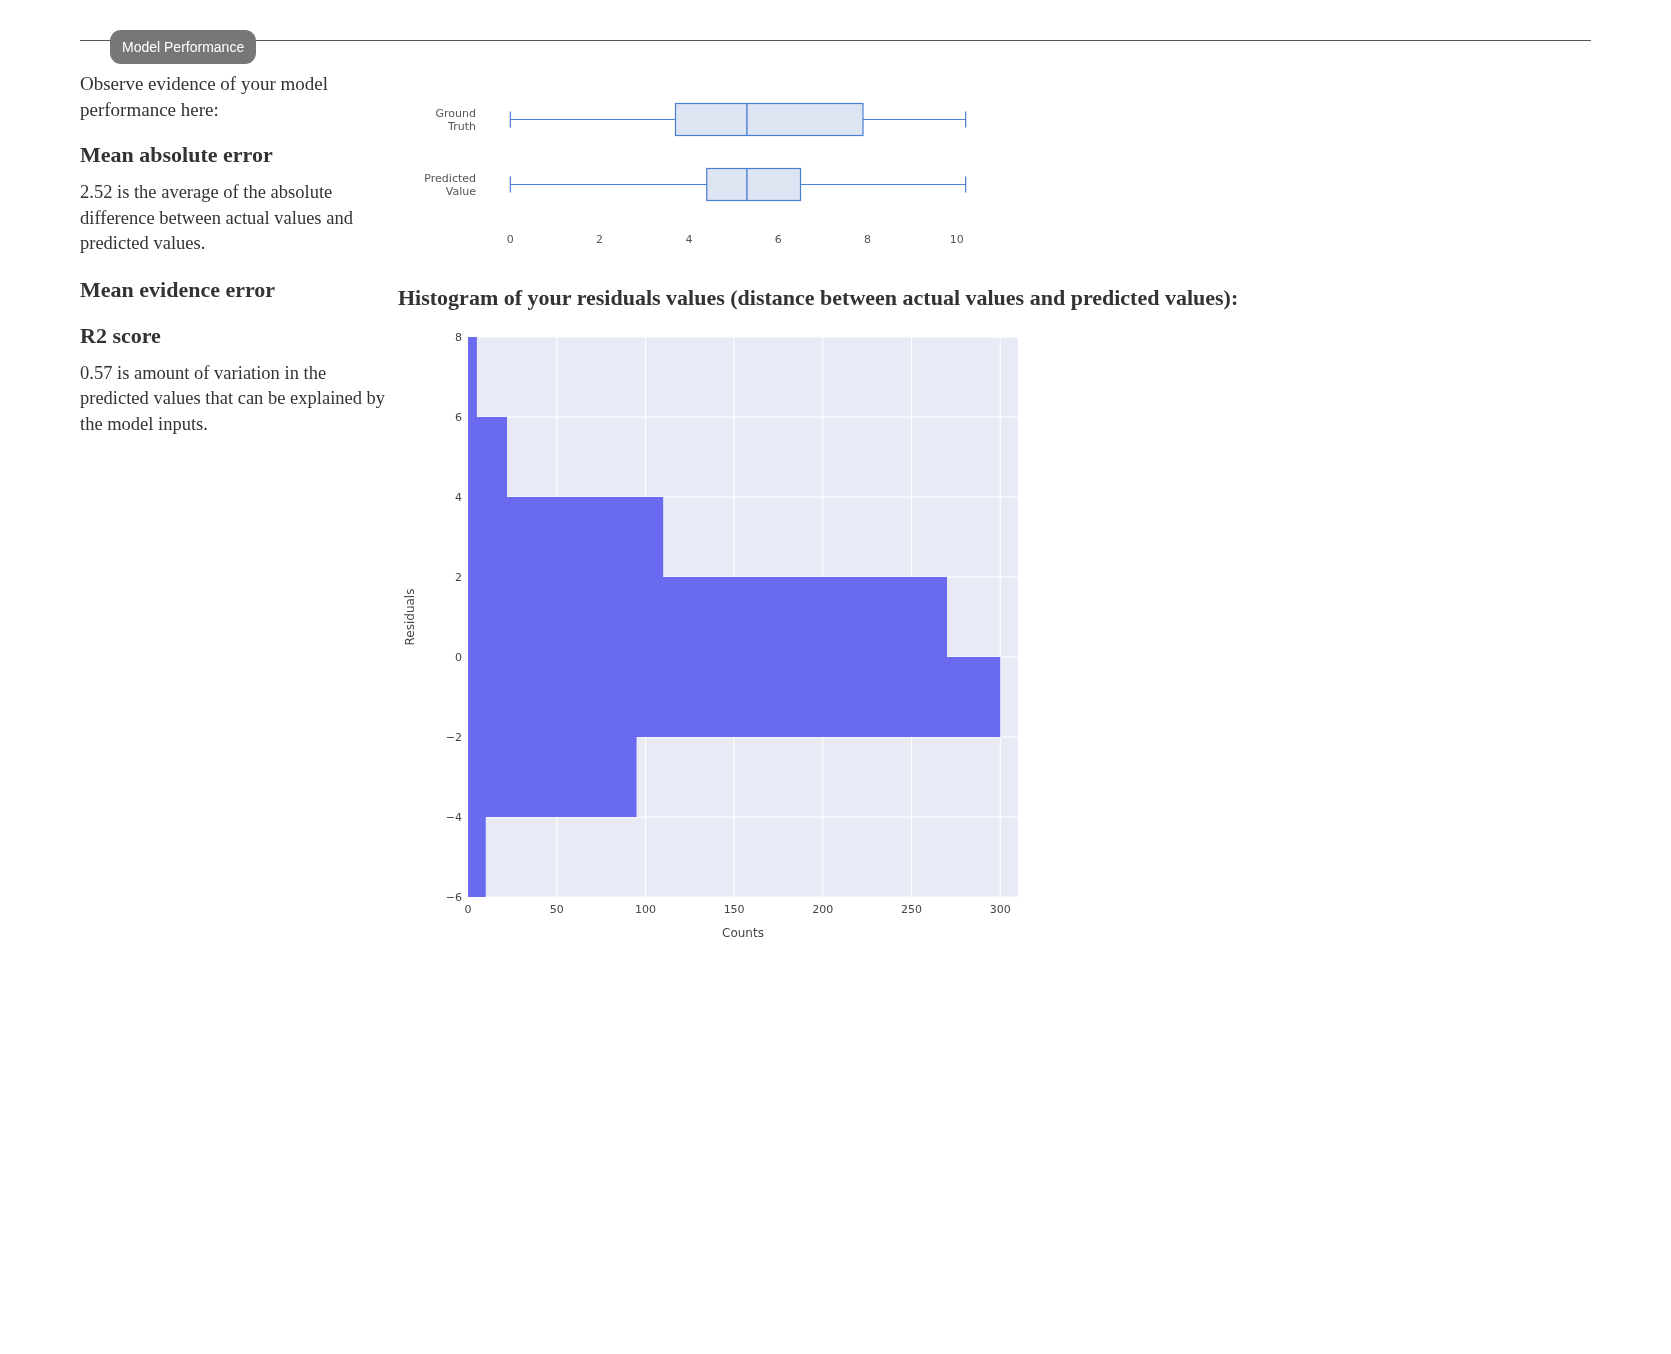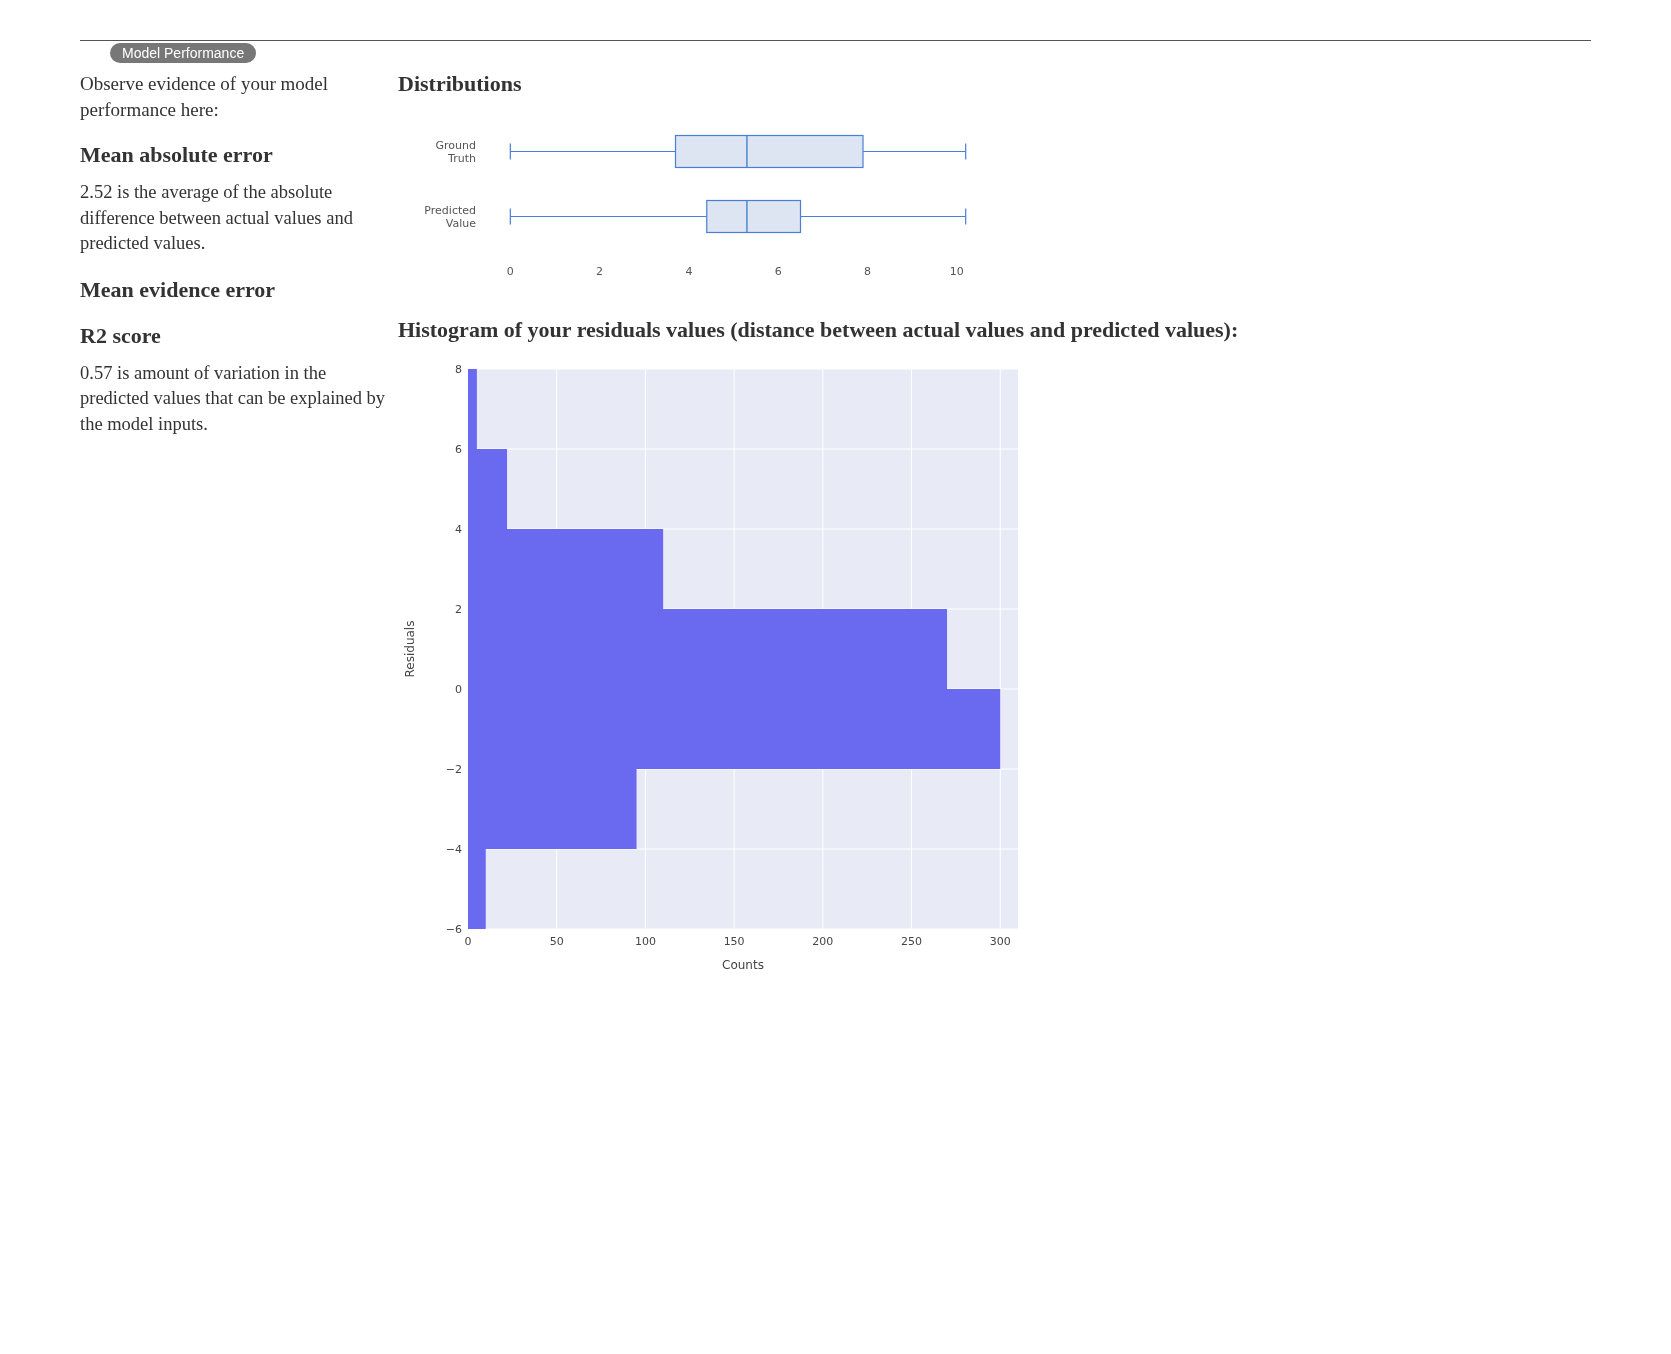--- a/index.html
+++ b/index.html
@@ -13,25 +13,24 @@
     border-top: 1px solid #555;
     position: relative;
     margin-bottom: 30px;
   }
   .panel-label {
     position: absolute;
     top: -11px;
     left: 30px;
     background: #777;
     color: #fff;
-    padding: 2px 12px;
+    padding: 9px 12px;
     border-radius: 11px;
     font-size: 14px;
     font-family: -apple-system, Helvetica, Arial, sans-serif;
-    margin-top: 13px;
   }
   .columns {
     display: flex;
     gap: 8px;
   }
   .left-col {
     width: 310px;
     flex-shrink: 0;
   }
   .right-col {
@@ -83,21 +82,20 @@
     <h3 class="section-h">Mean absolute error</h3>
     <p class="metric-p">2.52 is the average of the absolute difference between actual values and predicted values.</p>
 
     <h3 class="section-h">Mean evidence error</h3>
 
     <h3 class="section-h">R2 score</h3>
     <p class="metric-p">0.57 is amount of variation in the predicted values that can be explained by the model inputs.</p>
   </div>
 
   <div class="right-col">
-    <h3 class="chart-h">Distributions</h3>
 
     <div class="boxplot-wrap">
       <svg id="boxplot-svg" width="610" height="170">
           <text x="78" y="35.5" text-anchor="end" font-size="11" fill="#555">Ground</text>
           <text x="78" y="48.5" text-anchor="end" font-size="11" fill="#555">Truth</text>
           <line x1="112.32142857142857" y1="38.5" x2="567.6785714285714" y2="38.5" stroke="#4a7fd6" stroke-width="1.2"></line>
           <line x1="112.32142857142857" y1="30.5" x2="112.32142857142857" y2="46.5" stroke="#4a7fd6" stroke-width="1.2"></line>
           <line x1="567.6785714285714" y1="30.5" x2="567.6785714285714" y2="46.5" stroke="#4a7fd6" stroke-width="1.2"></line>
           <rect x="277.5" y="22.5" width="187.50000000000006" height="32" fill="#dde4f2" stroke="#4a7fd6" stroke-width="1.2"></rect>
           <line x1="348.92857142857144" y1="22.5" x2="348.92857142857144" y2="54.5" stroke="#4a7fd6" stroke-width="1.4"></line>

